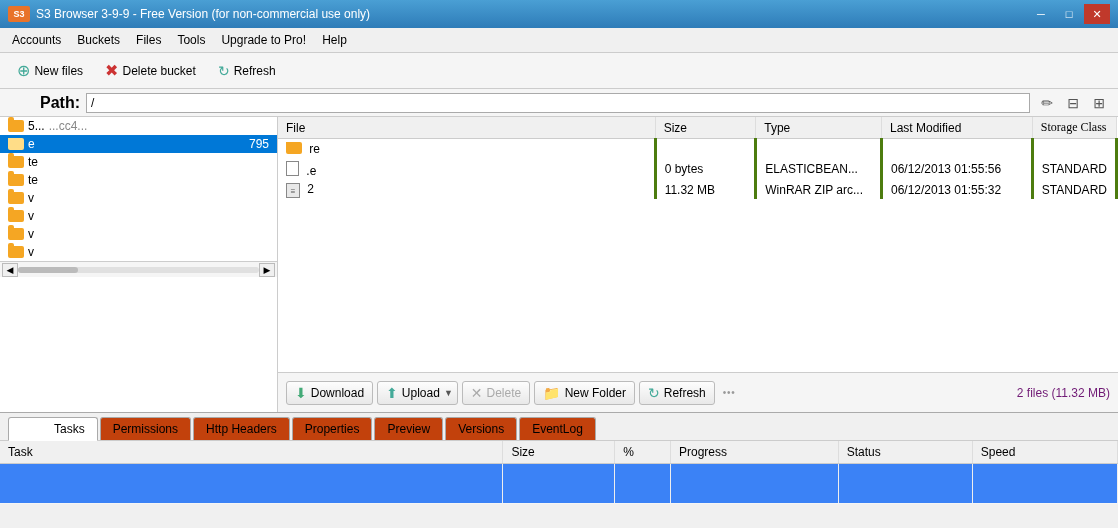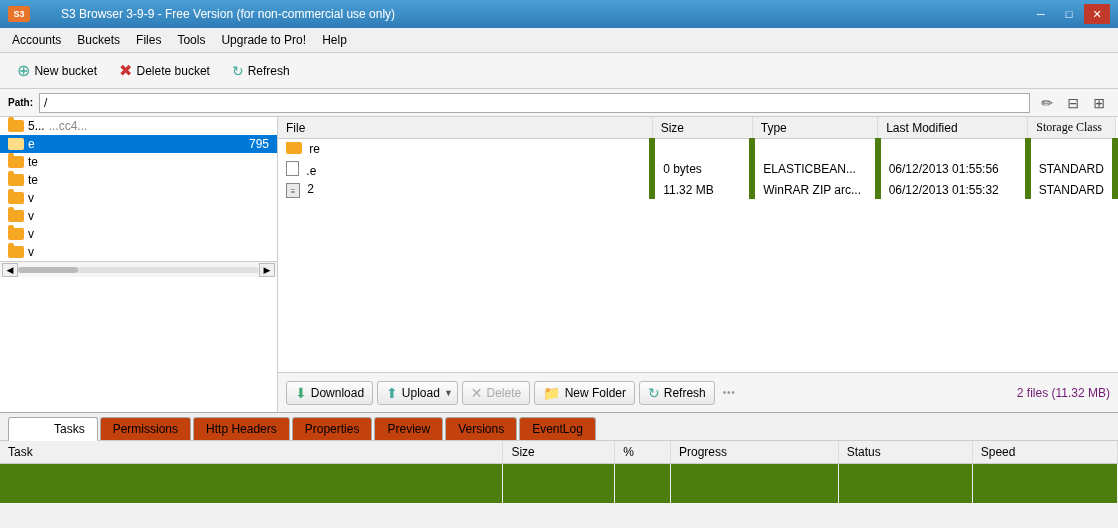--- a/index.html
+++ b/index.html
@@ -9,21 +9,21 @@
     .title-bar {
       background: linear-gradient(to bottom, #4a9fd4, #2e7cb8);
       height: 28px;
       display: flex;
       align-items: center;
       justify-content: space-between;
       padding: 0 8px;
       color: white;
     }
     .title-bar-left { display: flex; align-items: center; gap: 6px; }
-    .title-bar-text { font-size: 12px; color: white; margin-left: 25px; }
+    .title-bar-text { font-size: 12px; color: white; }
     .title-bar-controls { display: flex; gap: 2px; }
     .title-btn {
       width: 26px; height: 20px; border: none; cursor: pointer; font-size: 11px;
       display: flex; align-items: center; justify-content: center;
       background: transparent; color: white;
     }
     .title-btn.close { background: #c0392b; }
 
     
     .menu-bar {
@@ -66,21 +66,21 @@
     
     .path-bar {
       background: #f5f5f5;
       height: 28px;
       display: flex;
       align-items: center;
       border-bottom: 1px solid #ccc;
       padding: 0 8px;
       gap: 6px;
     }
-    .path-label { font-size: 10px; font-weight: bold; }
+    .path-label { font-size: 16px; font-weight: bold; margin-left: 32px; }
     .path-input {
       flex: 1;
       height: 20px;
       border: 1px solid #aaa;
       padding: 0 4px;
       font-size: 12px;
       background: white;
     }
     .path-icons { display: flex; gap: 4px; margin-left: auto; }
     .path-icon-btn {
@@ -139,21 +139,21 @@
       text-align: left;
       padding: 3px 8px;
       font-size: 12px;
       font-weight: normal;
       border-right: 1px solid #ddd;
       cursor: pointer;
     }
     td {
       padding: 2px 8px;
       font-size: 12px;
-      border-right: 6px solid #4d7c0f;
+      border-right: 3px solid #4d7c0f;
     }
 
     
     .file-toolbar {
       height: 40px;
       background: #f5f5f5;
       border-top: 1px solid #ccc;
       display: flex;
       align-items: center;
       padding: 0 8px;
@@ -199,21 +199,21 @@
     .tab.active {
       background: white;
       border-bottom: 1px solid white;
       margin-bottom: -1px;
       z-index: 1;
       padding-left: 45px;
     }
 
     
     .bottom-panel {
-      background: #4d7c0f;
+      background: #3b82f6;
       flex: 1;
       overflow-y: auto;
     }
     .bottom-table {
       width: 100%;
       border-collapse: collapse;
     }
     .bottom-table th {
       background: #f0f0f0;
       text-align: left;
@@ -269,21 +269,21 @@
   <div class="menu-item">Buckets</div>
   <div class="menu-item">Files</div>
   <div class="menu-item">Tools</div>
   <div class="menu-item">Upgrade to Pro!</div>
   <div class="menu-item">Help</div>
 </div>
 
 <div class="toolbar">
   <button class="toolbar-btn">
     <span style="color:#4a9; font-size:16px;">⊕</span>
-    <span>New bucket</span>
+    <span>New files</span>
   </button>
   <button class="toolbar-btn">
     <span style="color:#c33; font-size:16px;">✖</span>
     <span>Delete bucket</span>
   </button>
   <button class="toolbar-btn">
     <span style="color:#4a9; font-size:14px;">↻</span>
     <span>Refresh</span>
   </button>
 </div>

